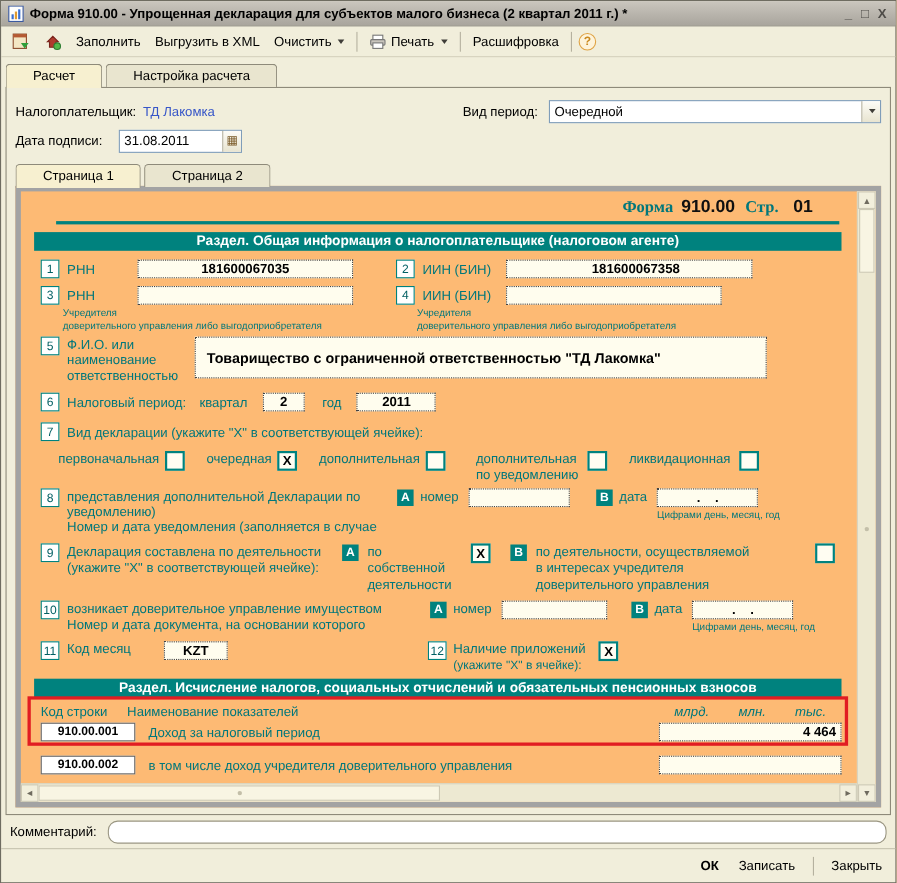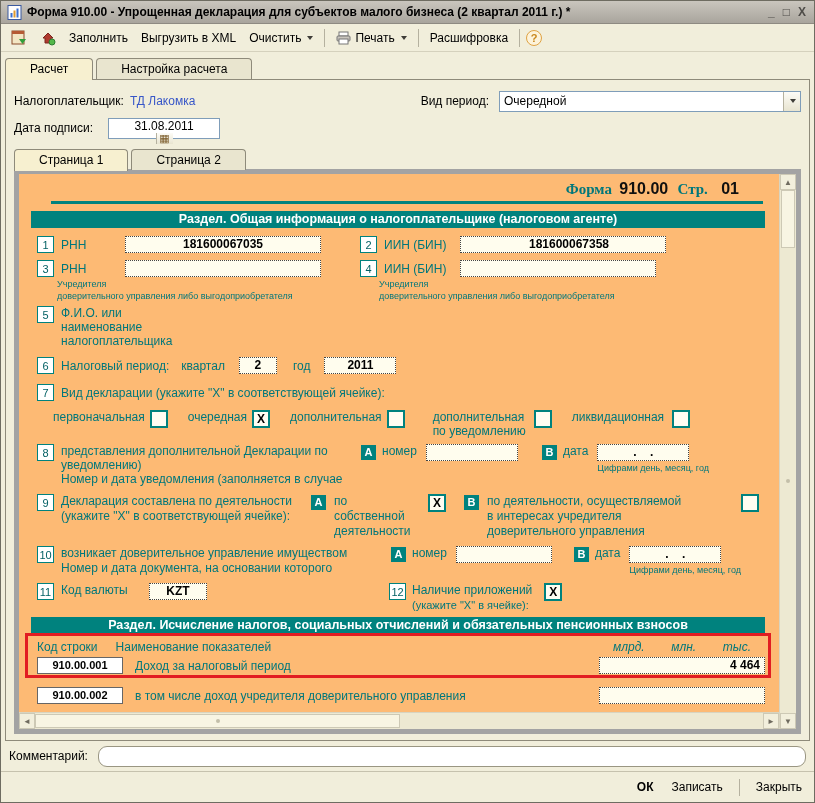--- a/index.html
+++ b/index.html
@@ -53,21 +53,21 @@
     width:302px; height:21px; background:#fff; border:1px solid #7F9DB9;
     display:flex; align-items:center; margin-left:8px;
   }
   .combo .val { flex:1; padding:0 4px; }
   .combo-btn, .cal-btn {
     width:17px; height:19px; background:linear-gradient(#fdfcf7,#e8e4d0);
     border-left:1px solid #b5b19f; display:flex; align-items:center; justify-content:center; cursor:default;
   }
   .dateinp {
     width:112px; height:21px; background:#fff; border:1px solid #7F9DB9;
-    display:flex; align-items:center; margin-left:8px;flex-direction:column;
+    display:flex; align-items:center; margin-left:8px;
   }
   .dateinp .val { flex:1; padding:0 4px; }
   .cal-glyph { color:#7a5a28; font-size:11px; line-height:11px; }
   
   .pagetabs { display:flex; margin:9px 2px 0 2px; position:relative; z-index:2; flex:none;align-items:center; }
   .form-outer {
     flex:1; margin:0 2px; margin-top:-1px; border:5px solid #a3a3a3; background:#fdba74;
     display:flex; min-height:0;
   }
   .form-left { flex:1; display:flex; flex-direction:column; min-width:0; }
@@ -244,21 +244,21 @@
 
           <div class="secbar">Раздел. Общая информация о налогоплательщике (налоговом агенте)</div>
 
           <div class="row" style="margin:8px 0 0 12px;">
             <div class="numbox">1</div>
             <div class="t" style="width:64px; margin-left:7px;">РНН</div>
             <div class="inp" style="width:196px;">181600067035</div>
             <div style="width:39px;"></div>
             <div class="numbox">2</div>
             <div class="t" style="width:76px; margin-left:7px;">ИИН (БИН)</div>
-            <div class="inp" style="width:206px;padding-left:12px;">181600067358</div>
+            <div class="inp" style="width:224px;padding-left:12px;">181600067358</div>
           </div>
 
           <div class="row" style="margin:7px 0 0 12px;">
             <div class="numbox">3</div>
             <div class="t" style="width:64px; margin-left:7px;">РНН</div>
             <div class="inp" style="width:196px;"></div>
             <div style="width:39px;"></div>
             <div class="numbox">4</div>
             <div class="t" style="width:76px; margin-left:7px;">ИИН (БИН)</div>
             <div class="inp" style="width:196px;"></div>
@@ -272,22 +272,23 @@
               <div class="cap">Учредителя</div>
               <div class="cap" style="margin-top:2px;">доверительного управления либо выгодоприобретателя</div>
             </div>
           </div>
 
           <div class="rowt" style="margin:5px 0 0 12px;">
             <div class="numbox">5</div>
             <div class="t" style="width:116px; margin-left:7px; line-height:14px;">
               <div>Ф.И.О. или</div>
               <div>наименование</div>
-              <div>налогоплательщика</div>
-            </div>
+              <div>ответственностью</div>
+            </div>
+            <div class="inp" style="width:520px; height:38px; line-height:38px; text-align:left; padding-left:10px; font-size:13px;">Товарищество с ограниченной ответственностью "ТД Лакомка"</div>
           </div>
 
           <div class="row" style="margin:9px 0 0 12px;">
             <div class="numbox">6</div>
             <div class="t" style="margin-left:7px;">Налоговый период:</div>
             <div class="t" style="margin-left:12px;">квартал</div>
             <div class="inp" style="width:38px; margin-left:14px;">2</div>
             <div class="t" style="margin-left:16px;">год</div>
             <div class="inp" style="width:72px; margin-left:14px;">2011</div>
           </div>
@@ -362,21 +363,21 @@
             <div class="badge" style="margin-left:22px; margin-top:1px;">B</div>
             <div class="t" style="margin-left:6px;">дата</div>
             <div style="margin-left:9px;">
               <div class="inp pre" style="width:92px;">.    .</div>
               <div class="cap" style="margin-top:2px; text-align:center;">Цифрами день, месяц, год</div>
             </div>
           </div>
 
           <div class="rowt" style="margin:7px 0 0 12px;">
             <div class="numbox">11</div>
-            <div class="t" style="margin-left:7px; width:72px;">Код валюты</div>
+            <div class="t" style="margin-left:7px; width:72px;">Код месяц</div>
             <div class="inp" style="width:58px; margin-left:16px;">KZT</div>
             <div style="width:182px;"></div>
             <div class="numbox">12</div>
             <div class="t" style="margin-left:6px; line-height:15px;">
               <div>Наличие приложений</div>
               <div class="cap" style="font-size:11px;">(укажите "X" в ячейке):</div>
             </div>
             <div class="cbx" style="margin-left:12px;">X</div>
           </div>
 

